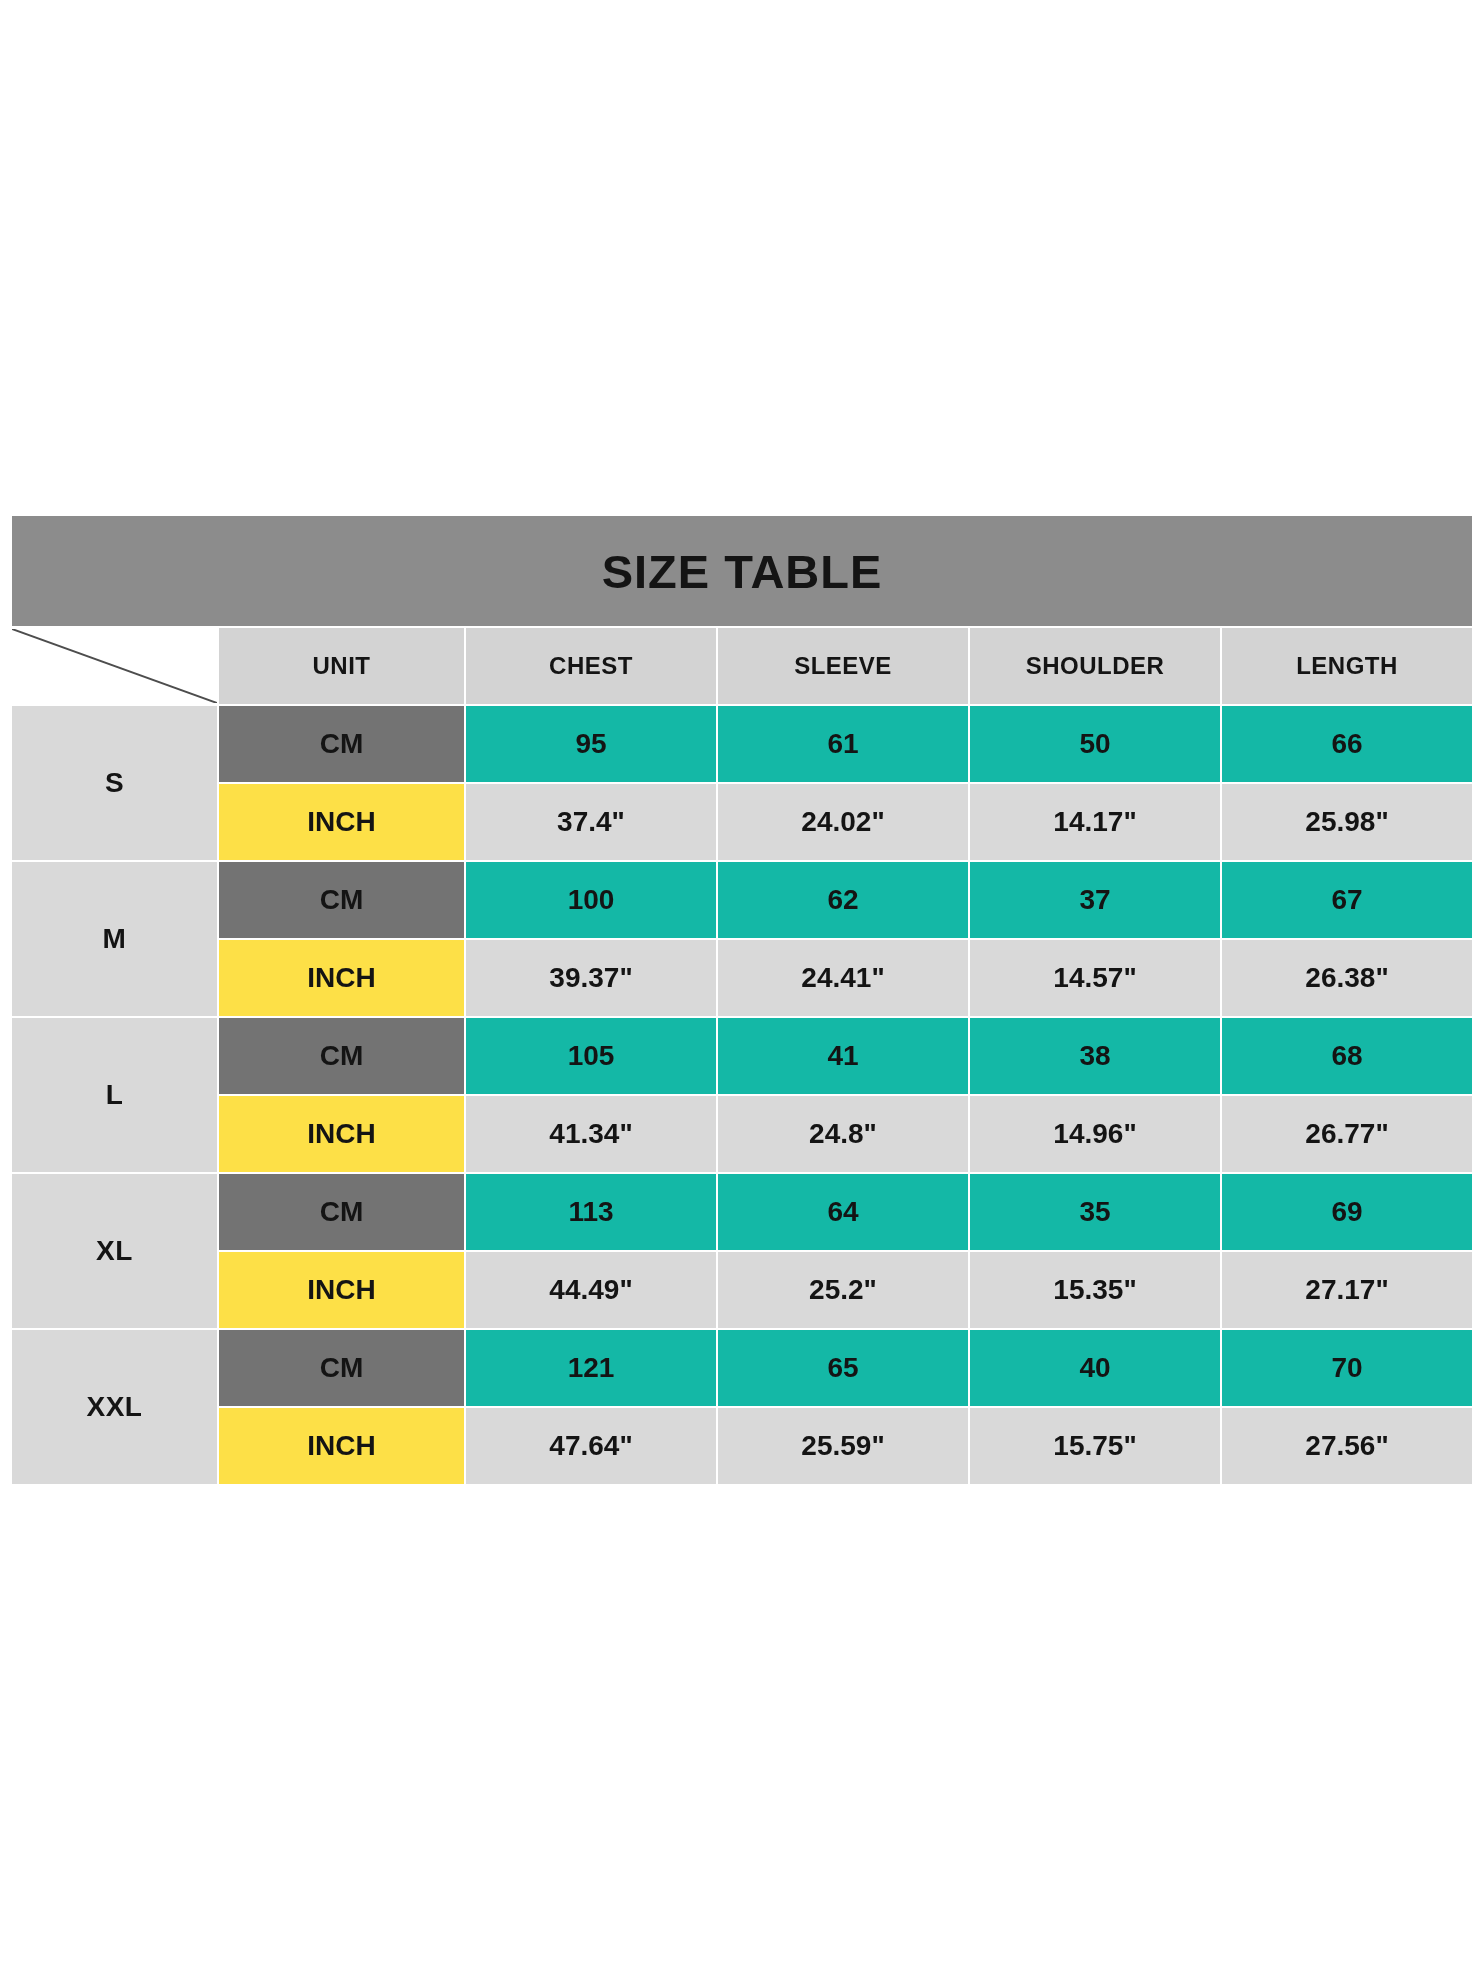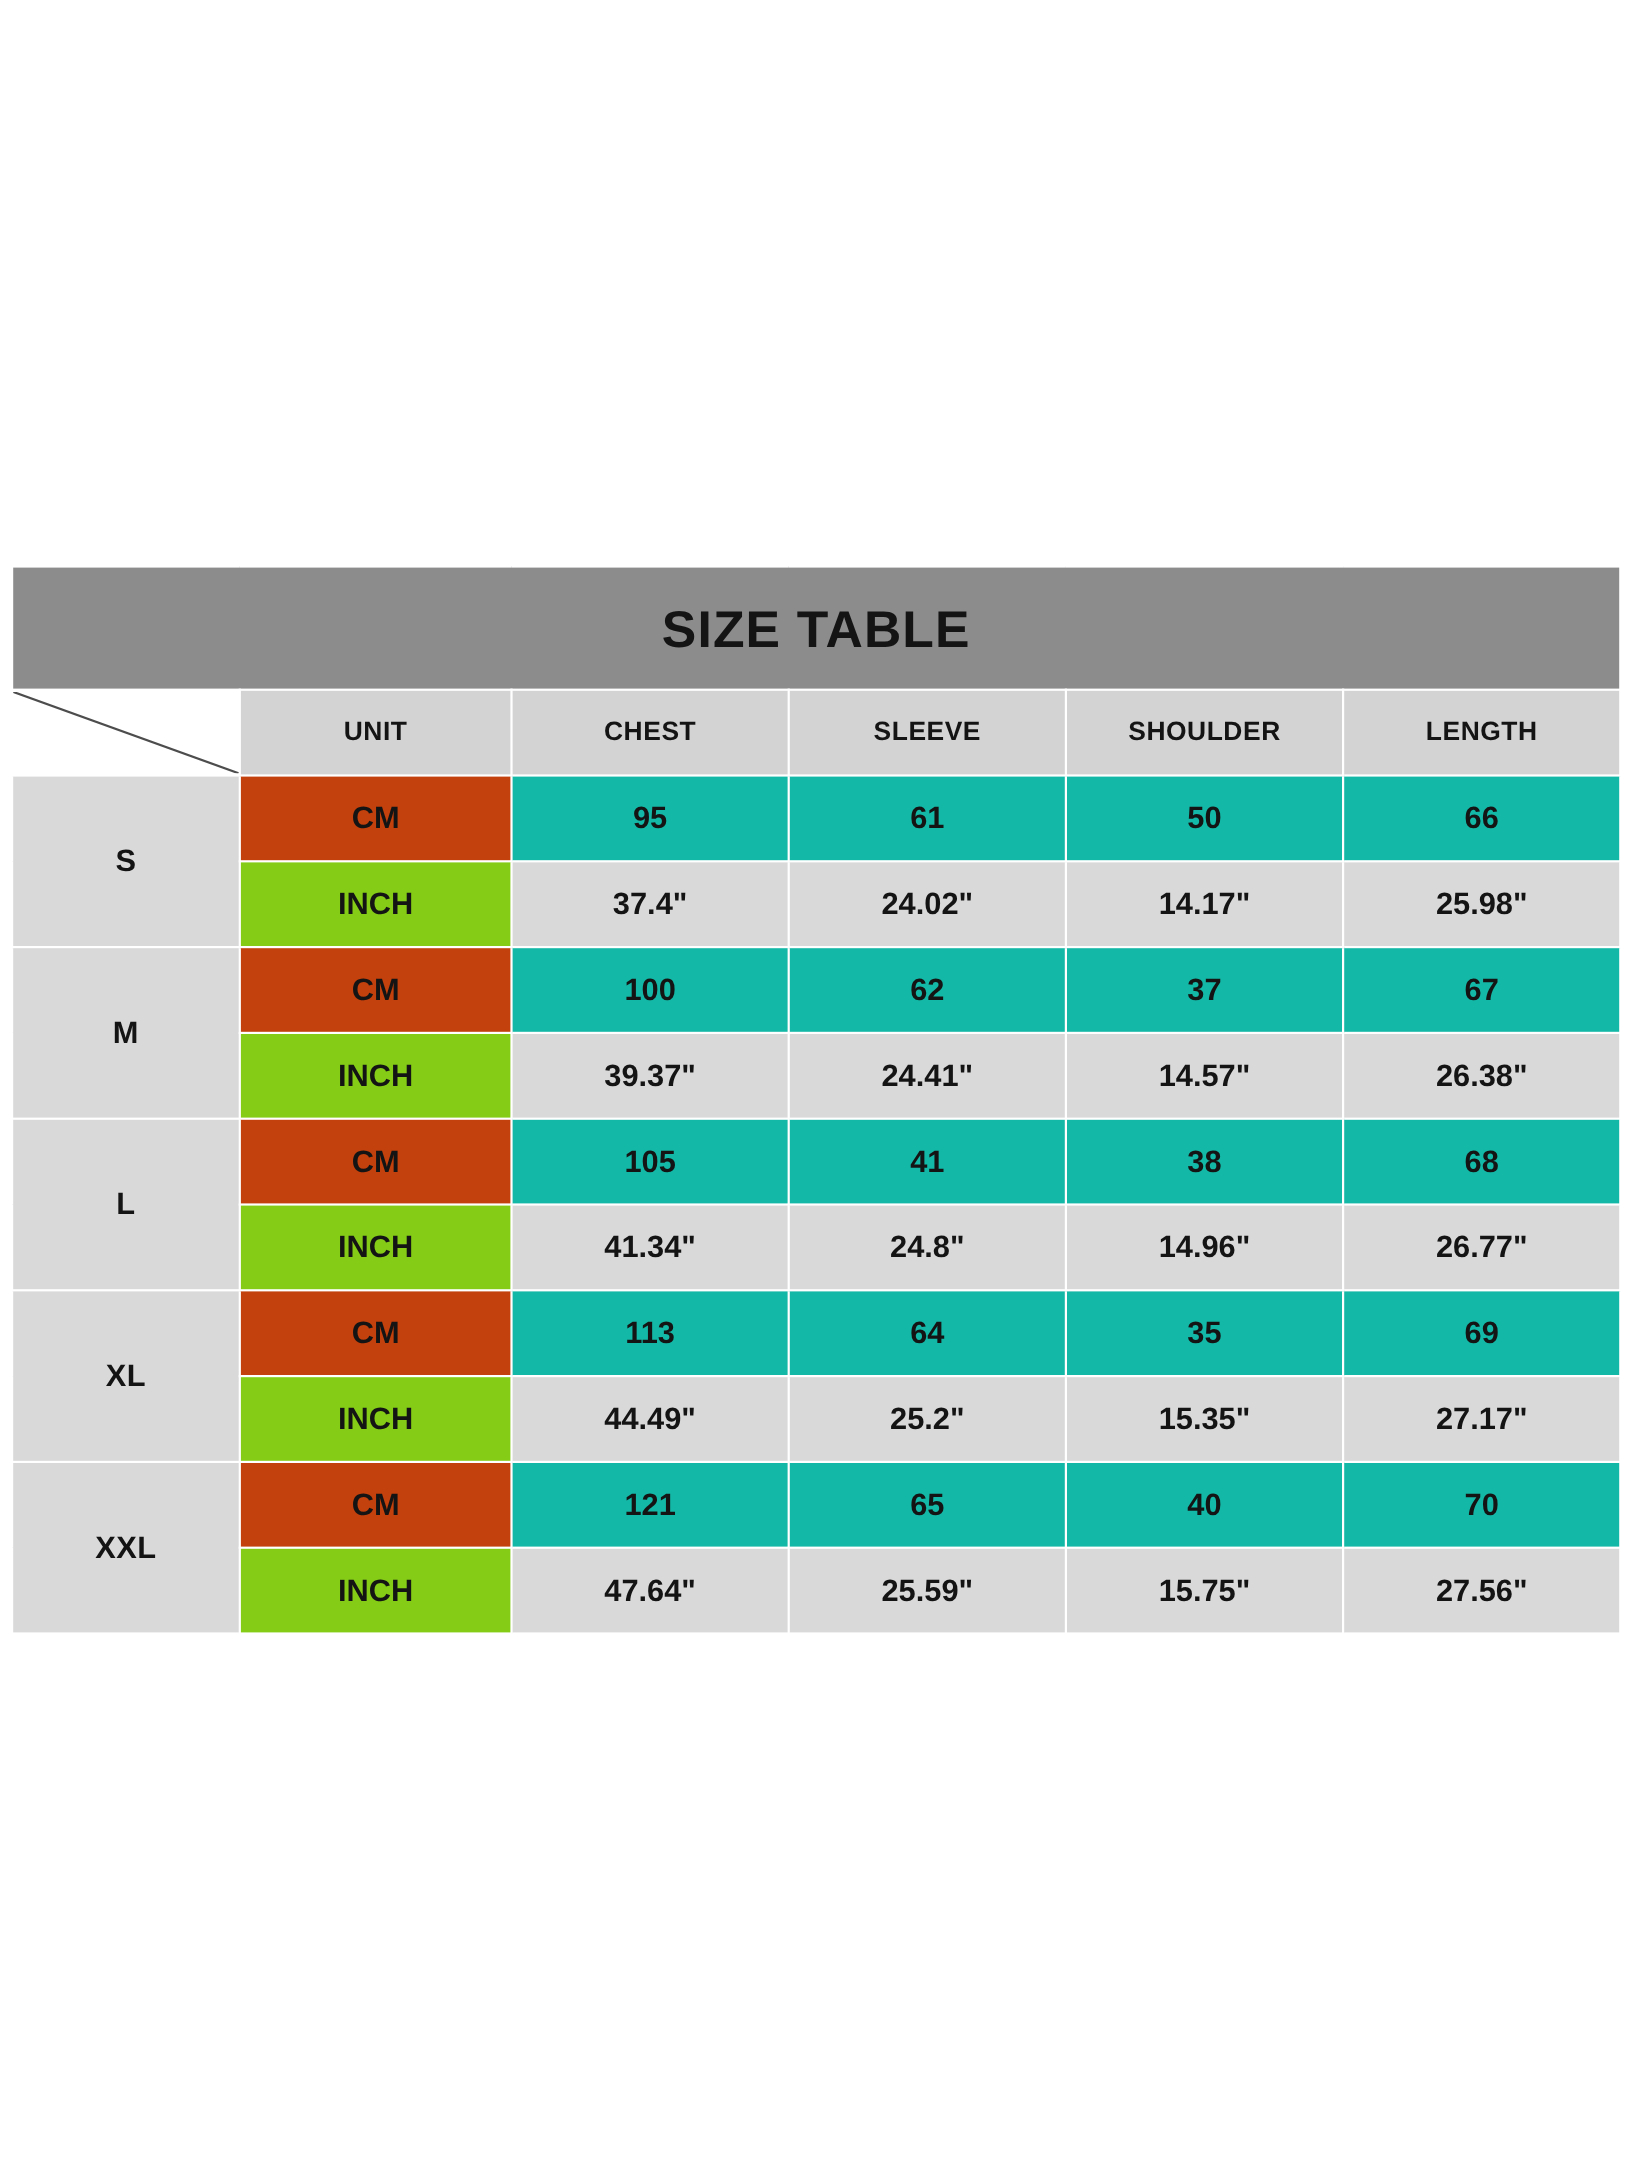--- a/index.html
+++ b/index.html
@@ -75,26 +75,26 @@
     letter-spacing: 0.5px;
   }
 
   .size-cell {
     background: #d9d9d9;
     font-size: 28px;
     letter-spacing: 0.5px;
   }
 
   .unit-cell-light {
-    background: #c2410c;
+    background: #737373;
     font-size: 28px;
     height: 74px;
   }
   .unit-cell-shade {
-    background: #84cc16;
+    background: #fde047;
     font-size: 28px;
     height: 74px;
   }
   .val-light {
     background: #14b8a6;
     font-size: 28px;
   }
   .val-shade {
     background: #d9d9d9;
     font-size: 28px;

